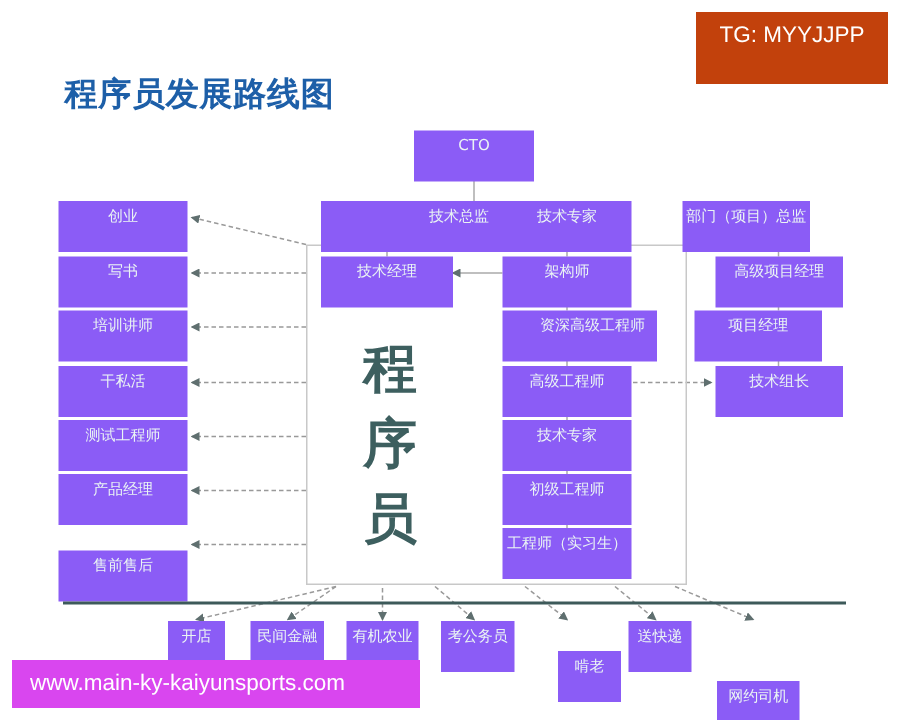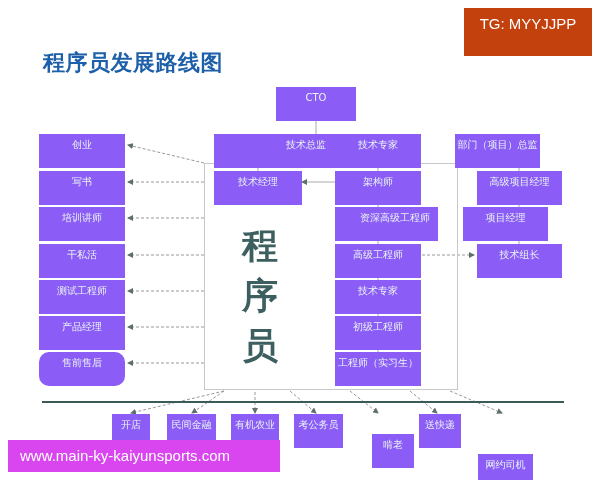--- a/index.html
+++ b/index.html
@@ -80,21 +80,21 @@
 <div class="node" style="left:335px;top:280px;width:86px;">技术专家</div>
 <div class="node" style="left:335px;top:316px;width:86px;">初级工程师</div>
 <div class="node" style="left:335px;top:352px;width:86px;">工程师（实习生）</div>
 
 <div class="node" style="left:39px;top:134px;width:86px;">创业</div>
 <div class="node" style="left:39px;top:171px;width:86px;">写书</div>
 <div class="node" style="left:39px;top:207px;width:86px;">培训讲师</div>
 <div class="node" style="left:39px;top:244px;width:86px;">干私活</div>
 <div class="node" style="left:39px;top:280px;width:86px;">测试工程师</div>
 <div class="node" style="left:39px;top:316px;width:86px;">产品经理</div>
-<div class="node" style="left:39px;top:352px;width:86px;border-radius:10px;">售前售后</div>
+<div class="node" style="left:39px;top:367px;width:86px;">售前售后</div>
 
 <div class="node" style="left:455px;top:134px;width:85px;">部门（项目）总监</div>
 <div class="node" style="left:477px;top:171px;width:85px;">高级项目经理</div>
 <div class="node" style="left:463px;top:207px;width:85px;">项目经理</div>
 <div class="node" style="left:477px;top:244px;width:85px;">技术组长</div>
 
 <div class="baseline"></div>
 
 <div class="node" style="left:112px;top:414px;width:38px;">开店</div>
 <div class="node" style="left:167px;top:414px;width:49px;">民间金融</div>

